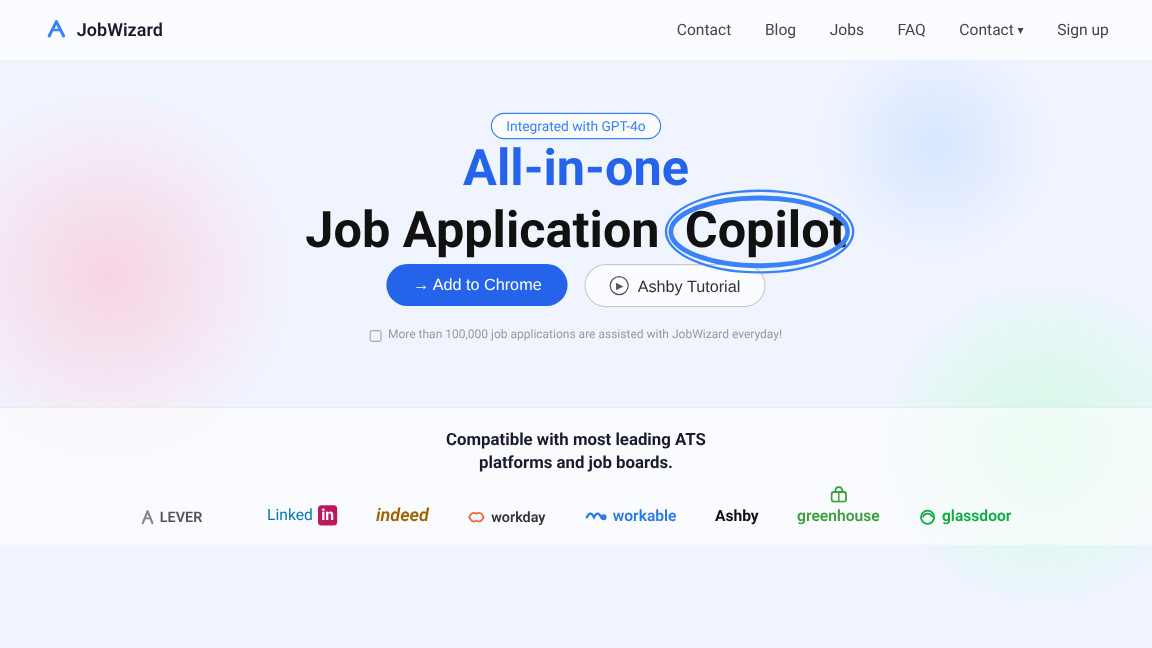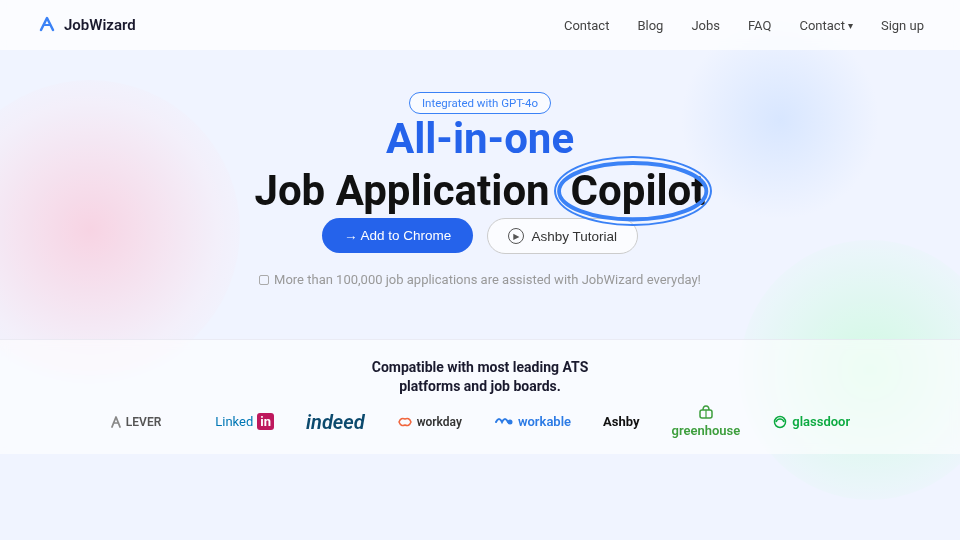--- a/index.html
+++ b/index.html
@@ -211,21 +211,21 @@
       font-size: 13.5px;
       font-weight: 500;
       cursor: pointer;
       display: flex;
       align-items: center;
       gap: 7px;
       background: rgba(255,255,255,0.7);
     }
 
     .social-proof {
-      font-size: 13px;
+      font-size: 10px;
       color: #999;
       display: flex;
       align-items: center;
       gap: 5px;
     }
 
     
     .compat-section {
       background: rgba(255,255,255,0.6);
       backdrop-filter: blur(4px);
@@ -237,21 +237,21 @@
     .compat-title {
       font-size: 14px;
       font-weight: 700;
       color: #1a1a2e;
       margin-bottom: 8px;
       line-height: 1.4;
     }
 
     .compat-logos {
       display: flex;
-      align-items: center;
+      align-items: flex-end;
       justify-content: center;
       gap: 32px;
     }
 
     .compat-logo {
       display: flex;
       align-items: center;
       gap: 4px;
       font-size: 13px;
       font-weight: 600;
@@ -356,21 +356,21 @@
         </svg>
         <span>LEVER</span>
       </div>
 
       <div class="compat-logo logo-linkedin">
         <span style="font-weight:400;">Linked</span>
           <span class="li-box">in</span>
       </div>
 
       <div class="compat-logo logo-indeed">
-        <span style="font-style:italic;font-size:20px;color:#0c4a6e;">indeed</span>
+        <span style="font-style:italic;font-size:15px;color:#a16207;">indeed</span>
       </div>
 
       <div class="compat-logo logo-workday">
         <svg width="16" height="14" viewBox="0 0 16 14" fill="none" xmlns="http://www.w3.org/2000/svg">
           <path d="M2 7 Q4 2 8 4 Q12 2 14 7 Q12 12 8 10 Q4 12 2 7Z" fill="none" stroke="#f0663e" stroke-width="1.5"></path>
         </svg>
         <span style="color:#333;font-size:12px;">workday</span>
       </div>
 
       <div class="compat-logo logo-workable">

